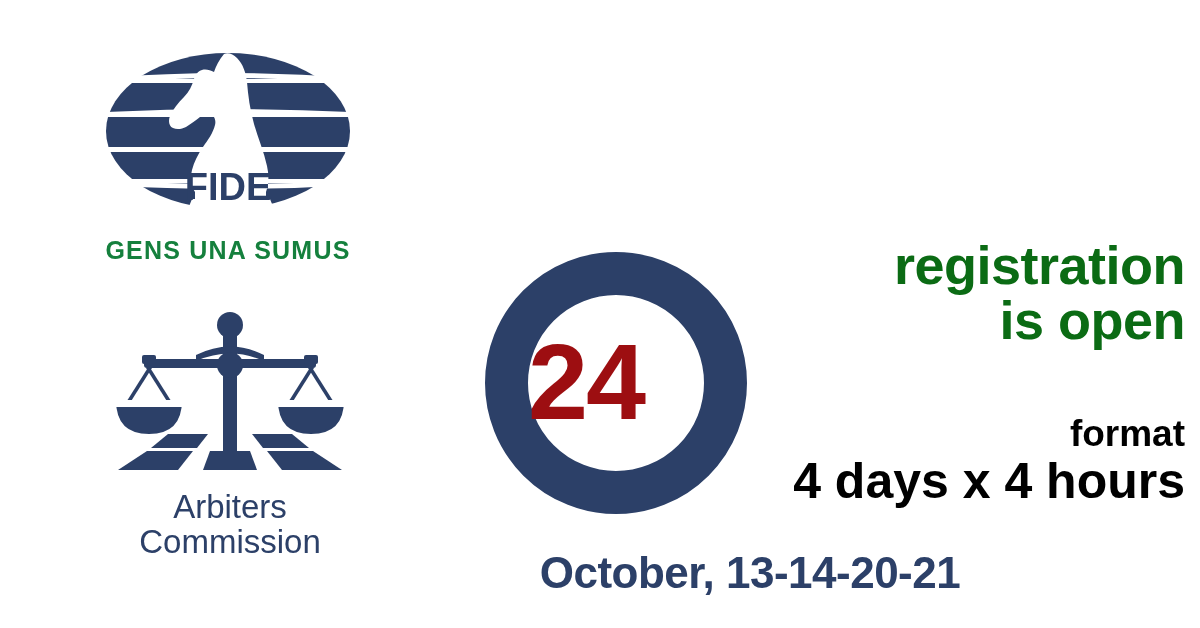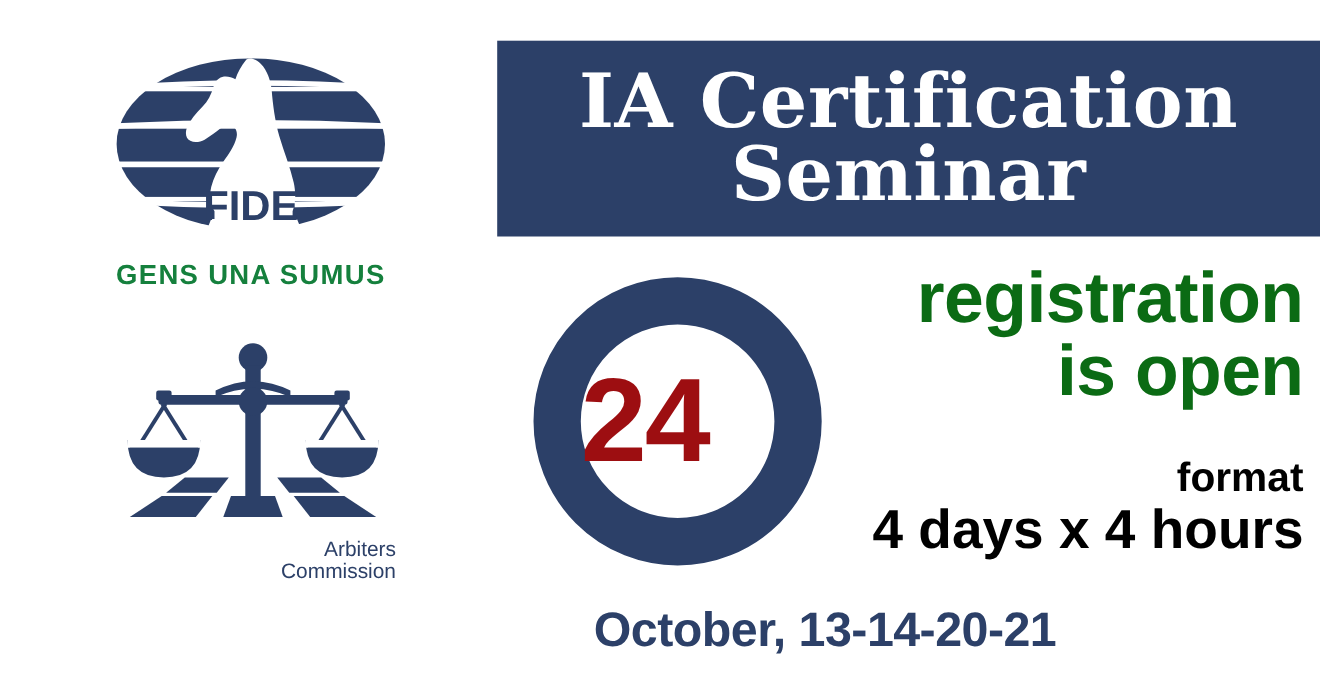--- a/index.html
+++ b/index.html
@@ -45,23 +45,23 @@
   .arbiters-logo {
     position:absolute;
     left:100px; top:308px;
     width:260px; height:260px;
   }
   .arbiters-logo svg { display:block; width:260px; height:180px; }
   .arbiters-caption {
     position:absolute;
     left:0; top:182px;
     width:260px;
-    text-align:right;
+    text-align:center;
     color:#2C4068;
-    font-size:19px;
+    font-size:33px;
     line-height:1.05;
     font-weight:normal;
     font-family:"Liberation Sans", sans-serif;
   }
   .arbiters-caption .ln { display:block; }
 
   
   .title-banner {
     position:absolute;
     left:452px; top:37px;
@@ -109,21 +109,21 @@
   .right-block {
     position:absolute;
     left:760px; top:238px;
     width:425px;
     text-align:right;
   }
   .reg-open {
     color:#0B6B14;
     font-family:"Liberation Sans", sans-serif;
     font-weight:bold;
-    font-size:65px;
+    font-size:54px;
     line-height:1.02;
     letter-spacing:-0.5px;
   }
   .reg-open .ln { display:block; }
 
   .format-block {
     position:absolute;
     left:760px; top:415px;
     width:425px;
     text-align:right;
@@ -252,24 +252,20 @@
           <path d="M110 143 L150 143 L157 162 L103 162 Z"></path>
         </g>
       </svg>
       <div class="arbiters-caption">
         <span class="ln">Arbiters</span>
         <span class="ln">Commission</span>
       </div>
     </div>
   </div>
 
-  <div class="title-banner">
-    <div class="title-line">IA Certification</div>
-    <div class="title-line">Seminar</div>
-  </div>
 
   <div class="badge-ring">
     <span class="badge-number">24</span>
   </div>
 
   <div class="right-block">
     <div class="reg-open">
       <span class="ln">registration</span>
       <span class="ln">is open</span>
     </div>

